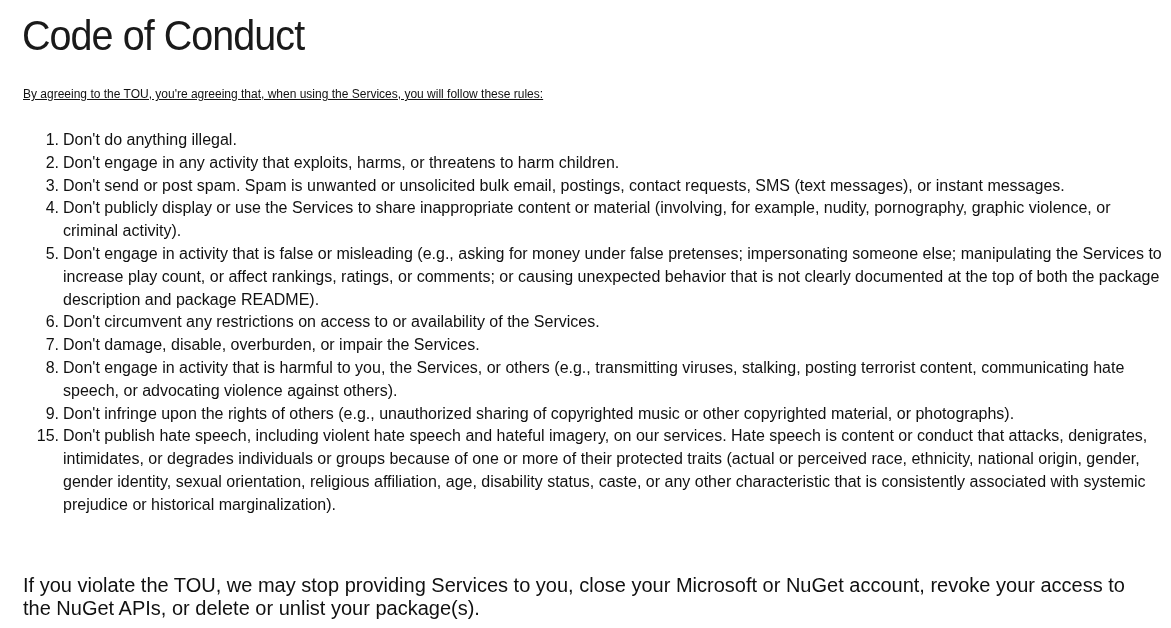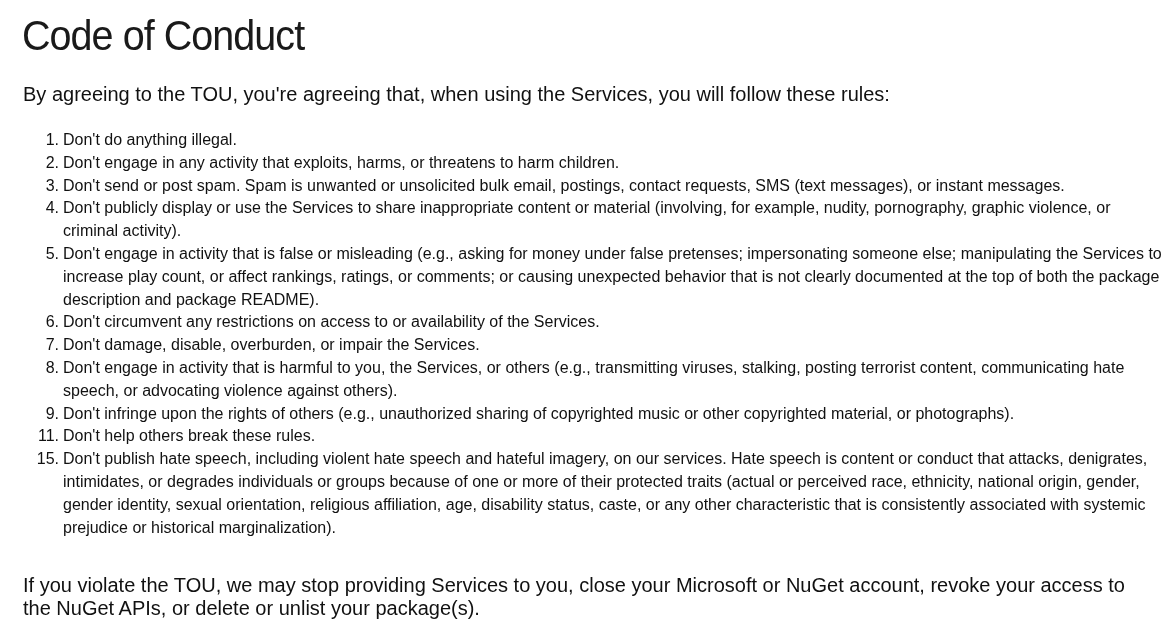--- a/index.html
+++ b/index.html
@@ -36,23 +36,24 @@
       -webkit-text-stroke: 0;
       white-space: nowrap;
       transform: scaleX(0.94);
       transform-origin: left top;
     }
     .intro {
       position: absolute;
       top: 83px;
       left: 0;
       margin: 0;
-      font-size: 20px;
+      font-size: 12px;
       line-height: 22px;
       white-space: nowrap;
+      text-decoration: underline;
     }
     ol.rules {
       position: absolute;
       top: 129px;
       left: 0;
       margin: 0;
       padding: 0 0 0 40px;
       width: 1105px;
       font-size: 16px;
       line-height: 22.8px;
@@ -120,23 +121,19 @@
       </li>
     <li>
         <span class="num">8.</span>
         <span class="text">Don't engage in activity that is harmful to you, the Services, or others (e.g., transmitting viruses, stalking, posting terrorist content, communicating hate speech, or advocating violence against others).</span>
       </li>
     <li>
         <span class="num">9.</span>
         <span class="text">Don't infringe upon the rights of others (e.g., unauthorized sharing of copyrighted music or other copyrighted material, or photographs).</span>
       </li>
     <li>
-        <span class="num">11.</span>
-        <span class="text">Don't help others break these rules.</span>
-      </li>
-    <li>
         <span class="num">15.</span>
         <span class="text">Don't publish hate speech, including violent hate speech and hateful imagery, on our services. Hate speech is content or conduct that attacks, denigrates, intimidates, or degrades individuals or groups because of one or more of their protected traits (actual or perceived race, ethnicity, national origin, gender, gender identity, sexual orientation, religious affiliation, age, disability status, caste, or any other characteristic that is consistently associated with systemic prejudice or historical marginalization).</span>
       </li>
   </ol>
 
   <p class="outro">If you violate the TOU, we may stop providing Services to you, close your Microsoft or NuGet account, revoke your access to the NuGet APIs, or delete or unlist your package(s).</p>
 </div>
 
 </body></html>

